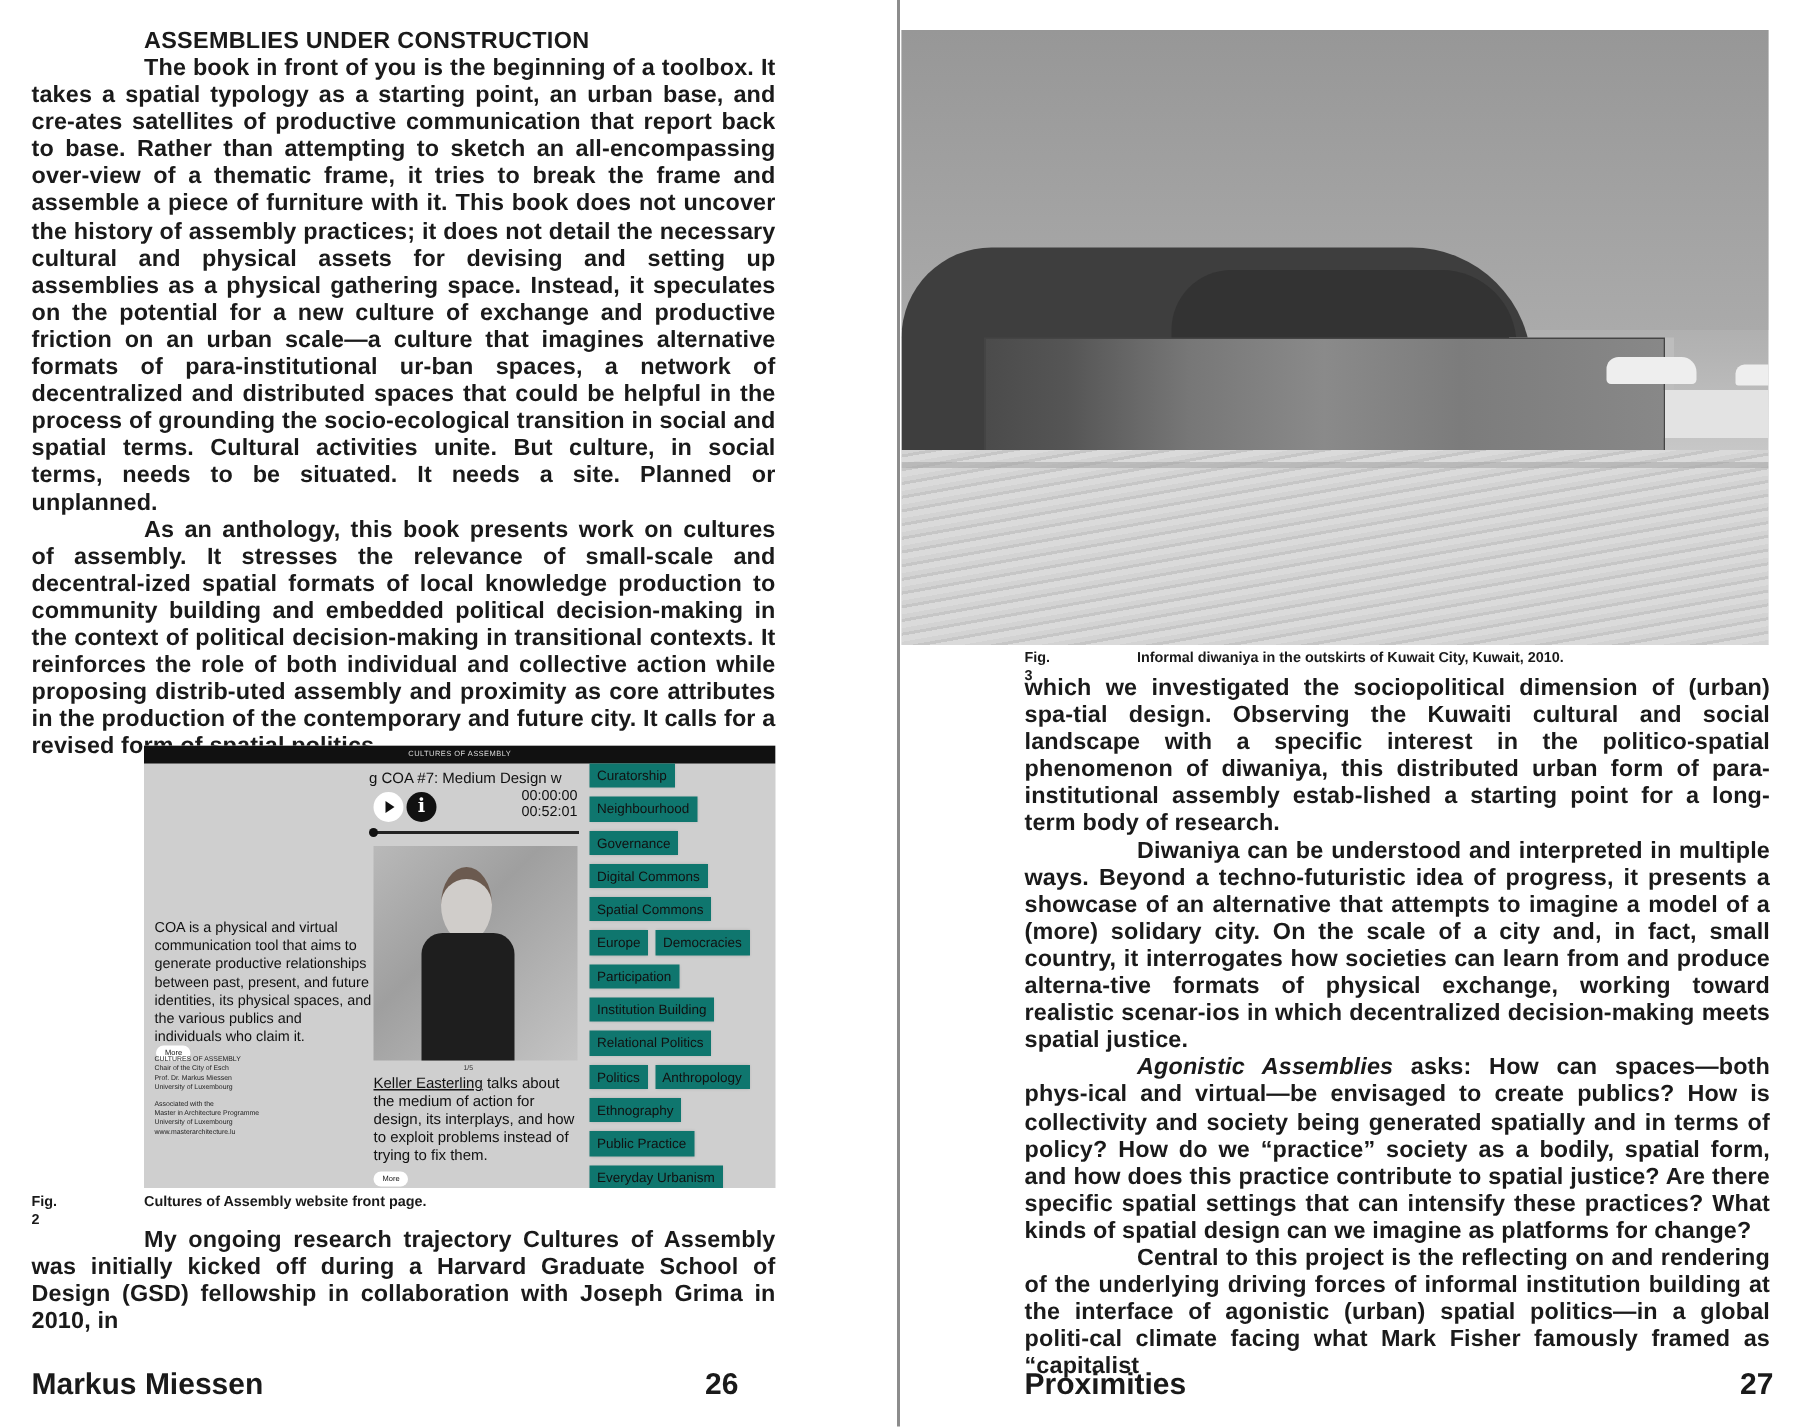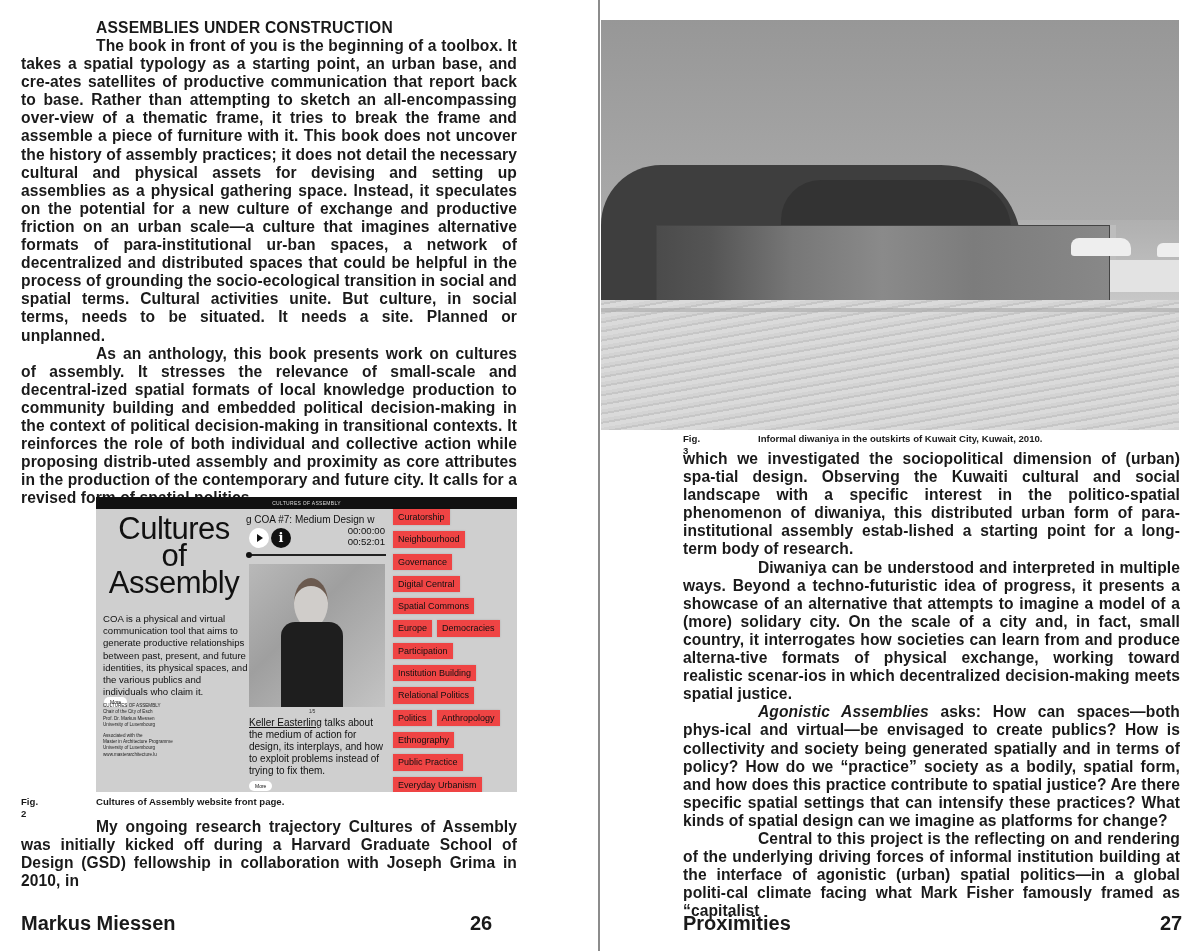--- a/index.html
+++ b/index.html
@@ -42,21 +42,21 @@
   .progress { position: absolute; left: 152px; top: 57px; width: 138px; height: 2px; background: #222; }
   .progress::before { content: ""; position: absolute; left: -2px; top: -2px; width: 6px; height: 6px; border-radius: 50%; background: #111; }
   .portrait { position: absolute; left: 153px; top: 67px; width: 136px; height: 143px; background: linear-gradient(135deg, #b9b9b9, #9f9f9f 40%, #c4c4c4); overflow: hidden; }
   .portrait .head { position: absolute; left: 45px; top: 14px; width: 34px; height: 42px; border-radius: 50%; background: #d0cdca; border-top: 8px solid #6b5a4f; }
   .portrait .body { position: absolute; left: 32px; top: 58px; width: 62px; height: 90px; background: #1e1e1e; border-radius: 14px 14px 0 0; }
   .slide-count { position: absolute; left: 213px; top: 212px; font-size: 4.6px; color: #333; }
   .caption-text { position: absolute; left: 153px; top: 220px; width: 138px; font-size: 10px; line-height: 12px; color: #111; }
   .caption-text .link { text-decoration: underline; }
   .tags { position: absolute; left: 297px; top: 12px; width: 124px; }
   .tag-row { display: flex; gap: 5px; margin-bottom: 6px; height: 16.3px; }
-  .tag { background: #ef4444; font-size: 9px; line-height: 16.3px; padding: 0 5px; color: #111; white-space: nowrap; box-shadow: 0 0 2px rgba(0,0,0,0.15); }
+  .tag { background: #0f766e; font-size: 9px; line-height: 16.3px; padding: 0 5px; color: #111; white-space: nowrap; box-shadow: 0 0 2px rgba(0,0,0,0.15); }
 
   
   .photo { position: absolute; left: 601px; top: 20px; width: 578px; height: 410px; overflow: hidden;
            background: linear-gradient(180deg, #9a9a9a 0%, #a8a8a8 40%, #b3b3b3 52%, #c9c9c9 70%, #d4d4d4 100%); }
   .photo .sky { position: absolute; left: 0; top: 0; width: 100%; height: 200px; background: linear-gradient(180deg, #979797, #aaaaaa); }
   .photo .trees { position: absolute; left: 0; top: 145px; width: 420px; height: 135px; background: #3e3e3e; border-radius: 60px 80px 0 0; }
   .photo .trees2 { position: absolute; left: 180px; top: 160px; width: 230px; height: 110px; background: #333; border-radius: 40px 50px 0 0; }
   .photo .building { position: absolute; left: 405px; top: 205px; width: 110px; height: 50px; background: #bdbdbd; }
   .photo .wall { position: absolute; left: 500px; top: 240px; width: 78px; height: 32px; background: #e3e3e3; }
   .photo .fence { position: absolute; left: 55px; top: 205px; width: 452px; height: 75px; background: linear-gradient(90deg, #4b4b4b 0%, #555 12%, #777 30%, #8a8a8a 50%, #7c7c7c 70%, #888 100%); border: 1px solid #444; }
@@ -72,25 +72,20 @@
 <div class="page page-left">
   <div class="heading">ASSEMBLIES UNDER CONSTRUCTION</div>
 
   <div class="body-text left-col-1">
     <p class="indent">The book in front of you is the beginning of a toolbox. It takes a spatial typology as a starting point, an urban base, and cre-ates satellites of productive communication that report back to base. Rather than attempting to sketch an all-encompassing over-view of a thematic frame, it tries to break the frame and assemble a piece of furniture with it. This book does not uncover the history of assembly practices; it does not detail the necessary cultural and physical assets for devising and setting up assemblies as a physical gathering space. Instead, it speculates on the potential for a new culture of exchange and productive friction on an urban scale—a culture that imagines alternative formats of para-institutional ur-ban spaces, a network of decentralized and distributed spaces that could be helpful in the process of grounding the socio-ecological transition in social and spatial terms. Cultural activities unite. But culture, in social terms, needs to be situated. It needs a site. Planned or unplanned.</p>
     <p class="indent">As an anthology, this book presents work on cultures of assembly. It stresses the relevance of small-scale and decentral-ized spatial formats of local knowledge production to community building and embedded political decision-making in the context of political decision-making in transitional contexts. It reinforces the role of both individual and collective action while proposing distrib-uted assembly and proximity as core attributes in the production of the contemporary and future city. It calls for a revised form of spatial politics.</p>
   </div>
 
   <div class="site">
     <div class="site-bar">CULTURES OF ASSEMBLY</div>
-    <div class="site-title">
-      <div>Cultures</div>
-      <div>of</div>
-      <div>Assembly</div>
-    </div>
     <div class="site-desc">COA is a physical and virtual communication tool that aims to generate productive relationships between past, present, and future identities, its physical spaces, and the various publics and individuals who claim it.</div>
     <div class="more-btn" style="left:8px; top:200px;">More</div>
     <div class="site-meta">
       <div>CULTURES OF ASSEMBLY</div>
       <div>Chair of the City of Esch</div>
       <div>Prof. Dr. Markus Miessen</div>
       <div>University of Luxembourg</div>
       <div class="gap"></div>
       <div>Associated with the</div>
       <div>Master in Architecture Programme</div>
@@ -119,21 +114,21 @@
       <div class="tag-row">
           <span class="tag">Curatorship</span>
         </div>
       <div class="tag-row">
           <span class="tag">Neighbourhood</span>
         </div>
       <div class="tag-row">
           <span class="tag">Governance</span>
         </div>
       <div class="tag-row">
-          <span class="tag">Digital Central</span>
+          <span class="tag">Digital Commons</span>
         </div>
       <div class="tag-row">
           <span class="tag">Spatial Commons</span>
         </div>
       <div class="tag-row">
           <span class="tag">Europe</span>
           <span class="tag">Democracies</span>
         </div>
       <div class="tag-row">
           <span class="tag">Participation</span>

